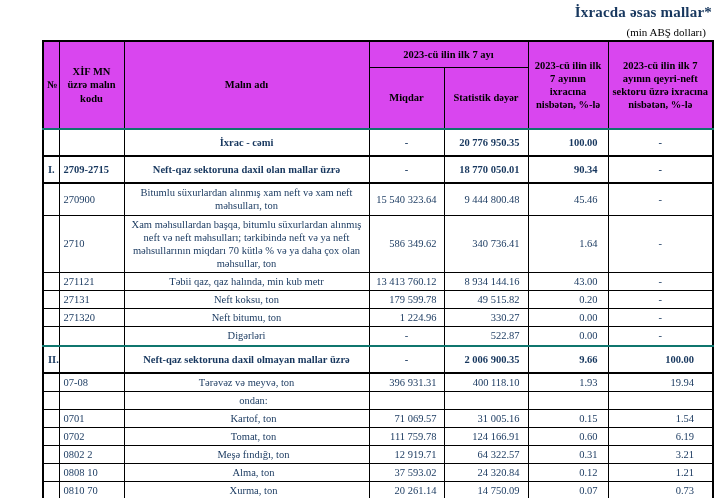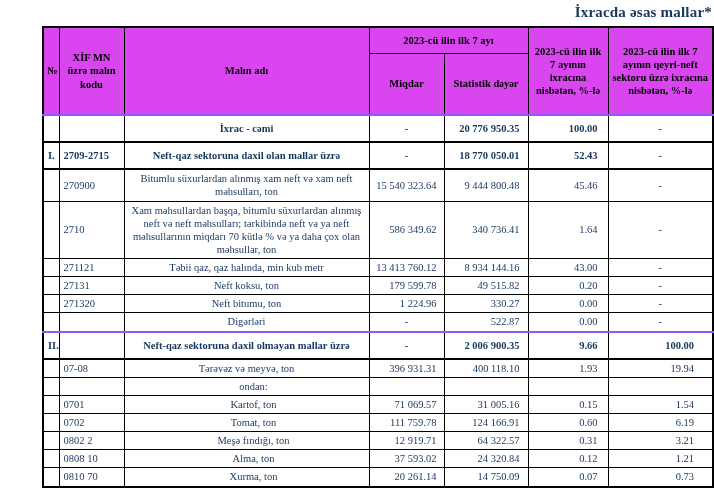--- a/index.html
+++ b/index.html
@@ -55,34 +55,35 @@
   td.name { text-align:center; padding-left:4px; }
   td.name.indent { padding-left:18px; }
   td.num { text-align:right; }
   td.col-qty  { padding-right:7px; }
   td.col-val  { padding-right:8px; }
   td.col-share { padding-right:10px; }
   td.col-nonoil { padding-right:18px; }
   td.dash { text-align:center; padding-right:4px; }
   tr.section td {
     font-weight:bold;
-    border-top:2px solid #8b5cf6;
+    border-top:2px solid #0f766e;
     border-bottom:2px solid #000;
     padding-top:6px;
     padding-bottom:6px;
   }
   tr.section td.name { text-align:center; }
 </style>
 </head>
 <body>
 
 <div class="page">
 
   <div class="title">İxracda əsas mallar*</div>
 
+  <div class="unit-note">(min ABŞ dolları)</div>
 
   <table class="exports">
     <colgroup>
       <col style="width:16px">
       <col style="width:65px">
       <col style="width:245px">
       <col style="width:75px">
       <col style="width:84px">
       <col style="width:80px">
       <col style="width:105px">
@@ -110,21 +111,21 @@
           <td class="num col-val">20 776 950.35</td>
           <td class="num col-share">100.00</td>
           <td class="num col-nonoil dash">-</td>
         </tr>
         <tr class="section">
           <td class="no">I.</td>
           <td class="code">2709-2715</td>
           <td class="name">Neft-qaz sektoruna daxil olan mallar üzrə</td>
           <td class="num col-qty dash">-</td>
           <td class="num col-val">18 770 050.01</td>
-          <td class="num col-share">52.43</td>
+          <td class="num col-share">90.34</td>
           <td class="num col-nonoil dash">-</td>
         </tr>
         <tr>
           <td class="no"></td>
           <td class="code">270900</td>
           <td class="name">Bitumlu süxurlardan alınmış xam neft və xam neft məhsulları, ton</td>
           <td class="num col-qty">15 540 323.64</td>
           <td class="num col-val">9 444 800.48</td>
           <td class="num col-share">45.46</td>
           <td class="num col-nonoil dash">-</td>

